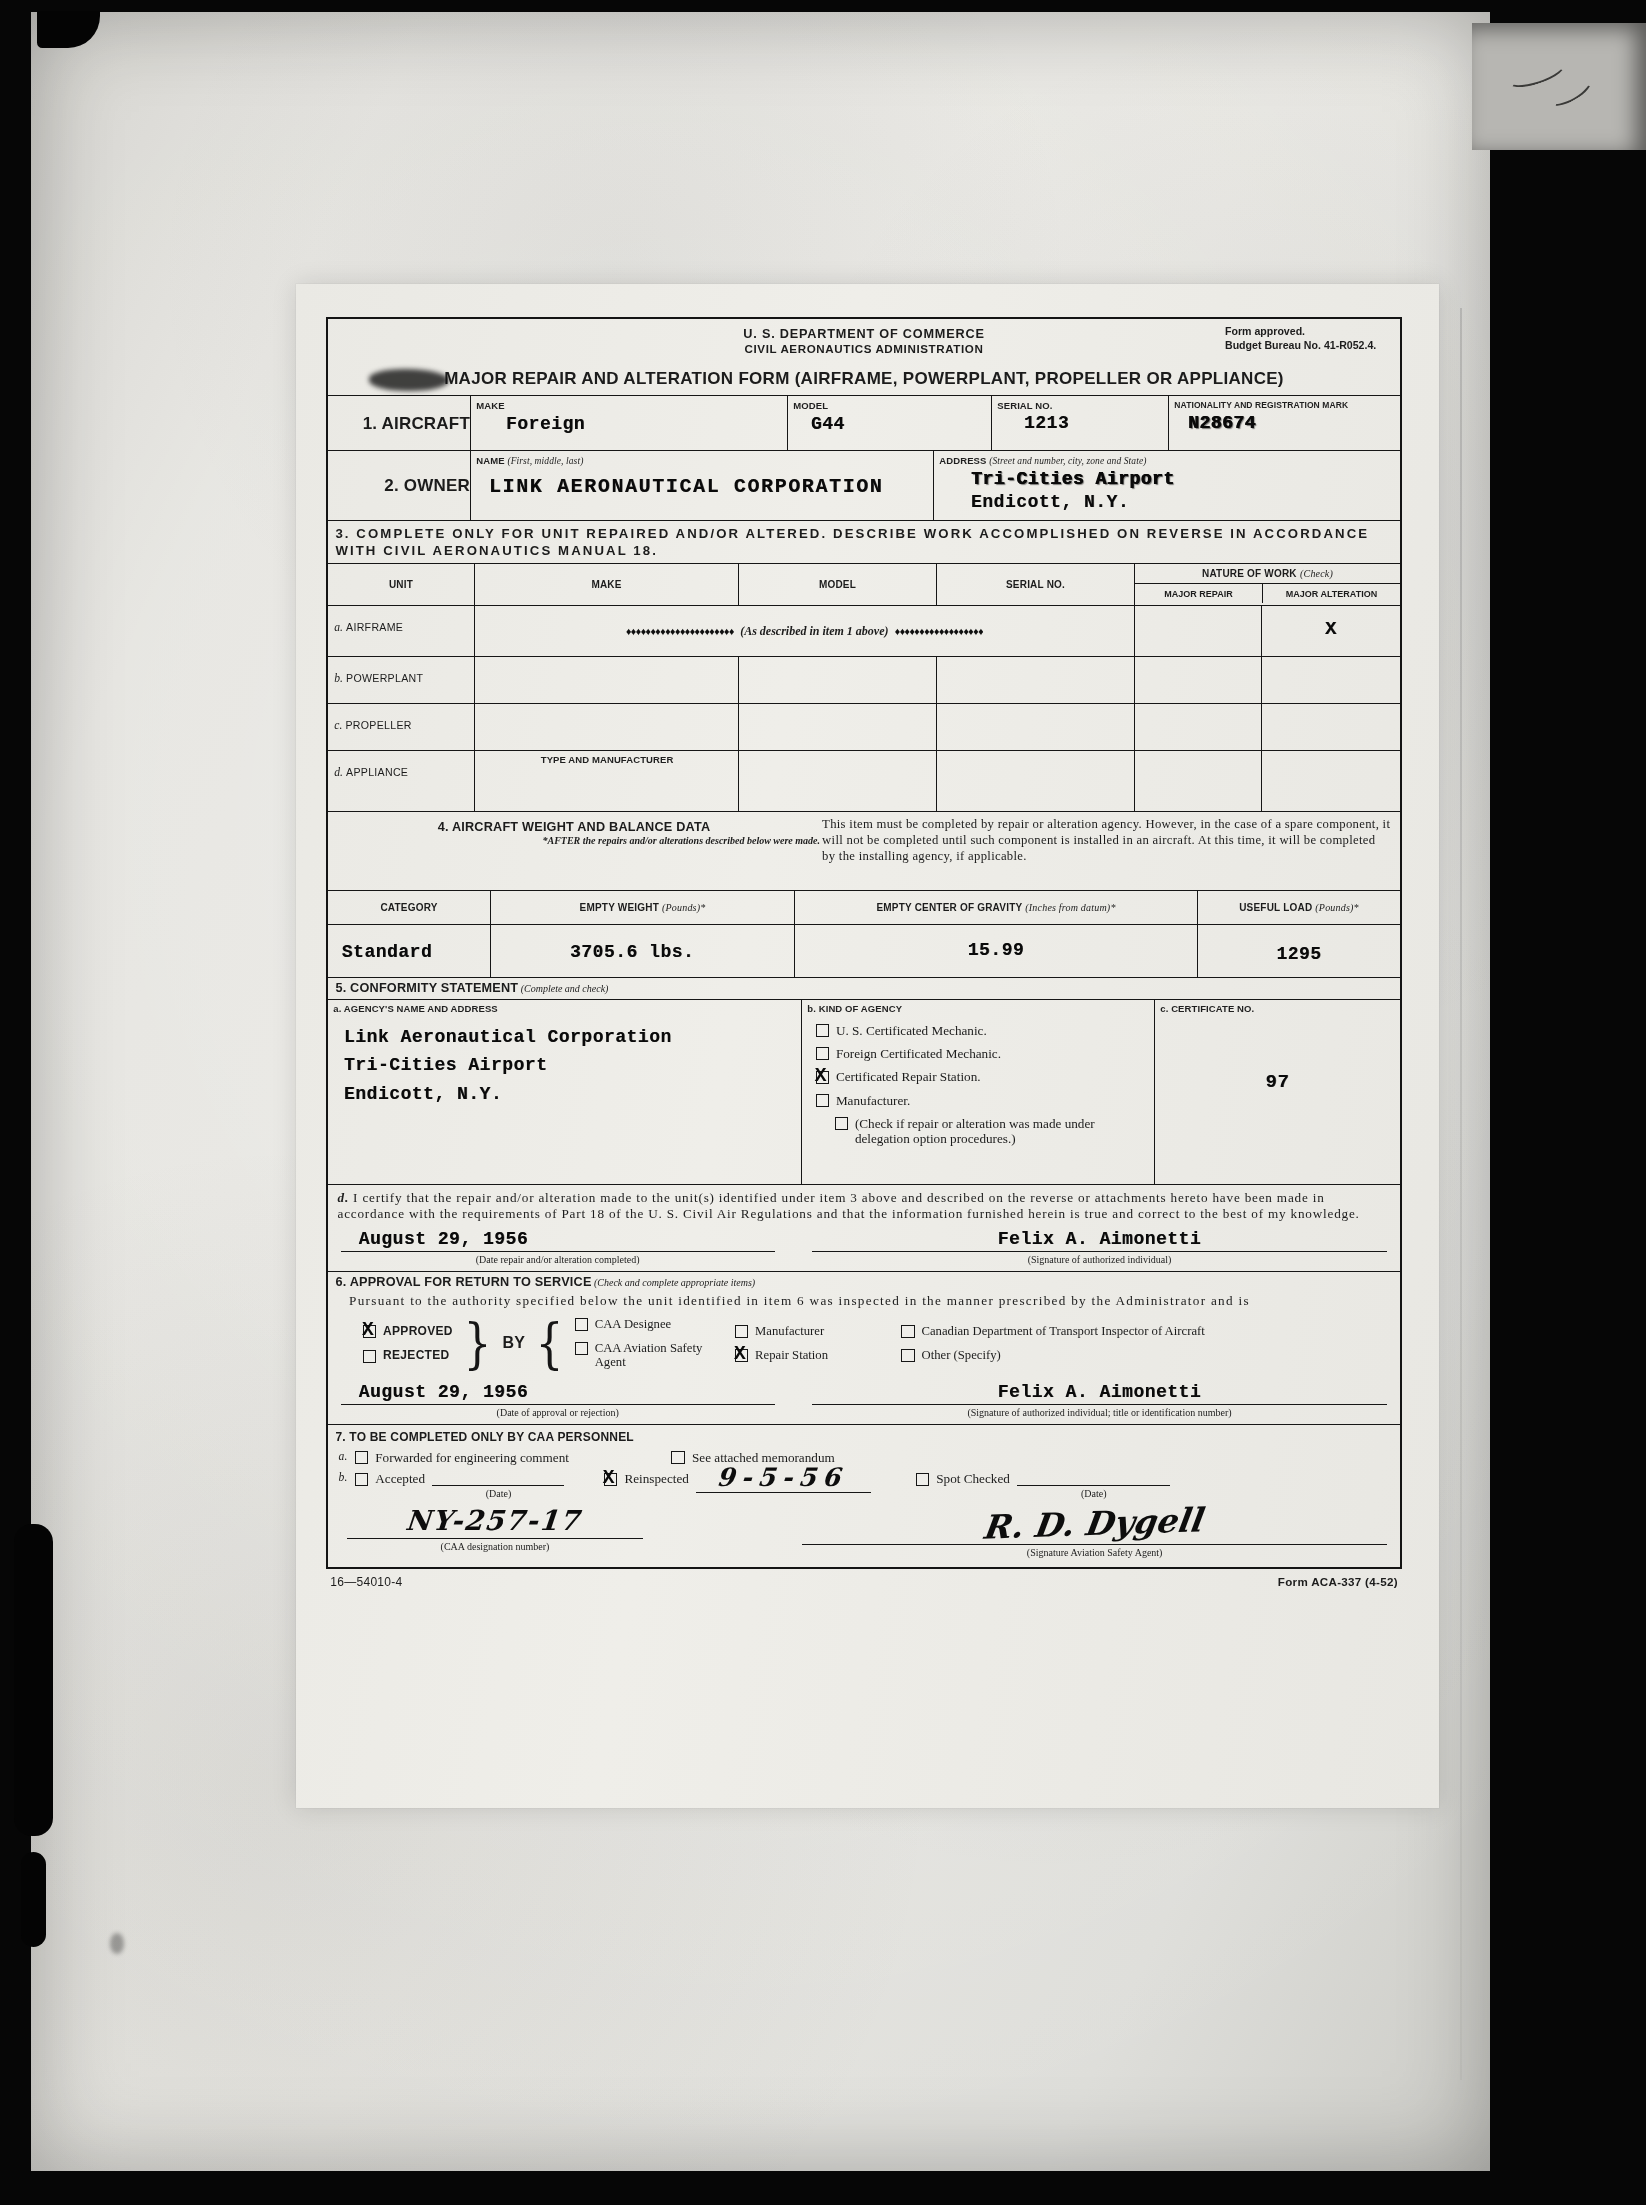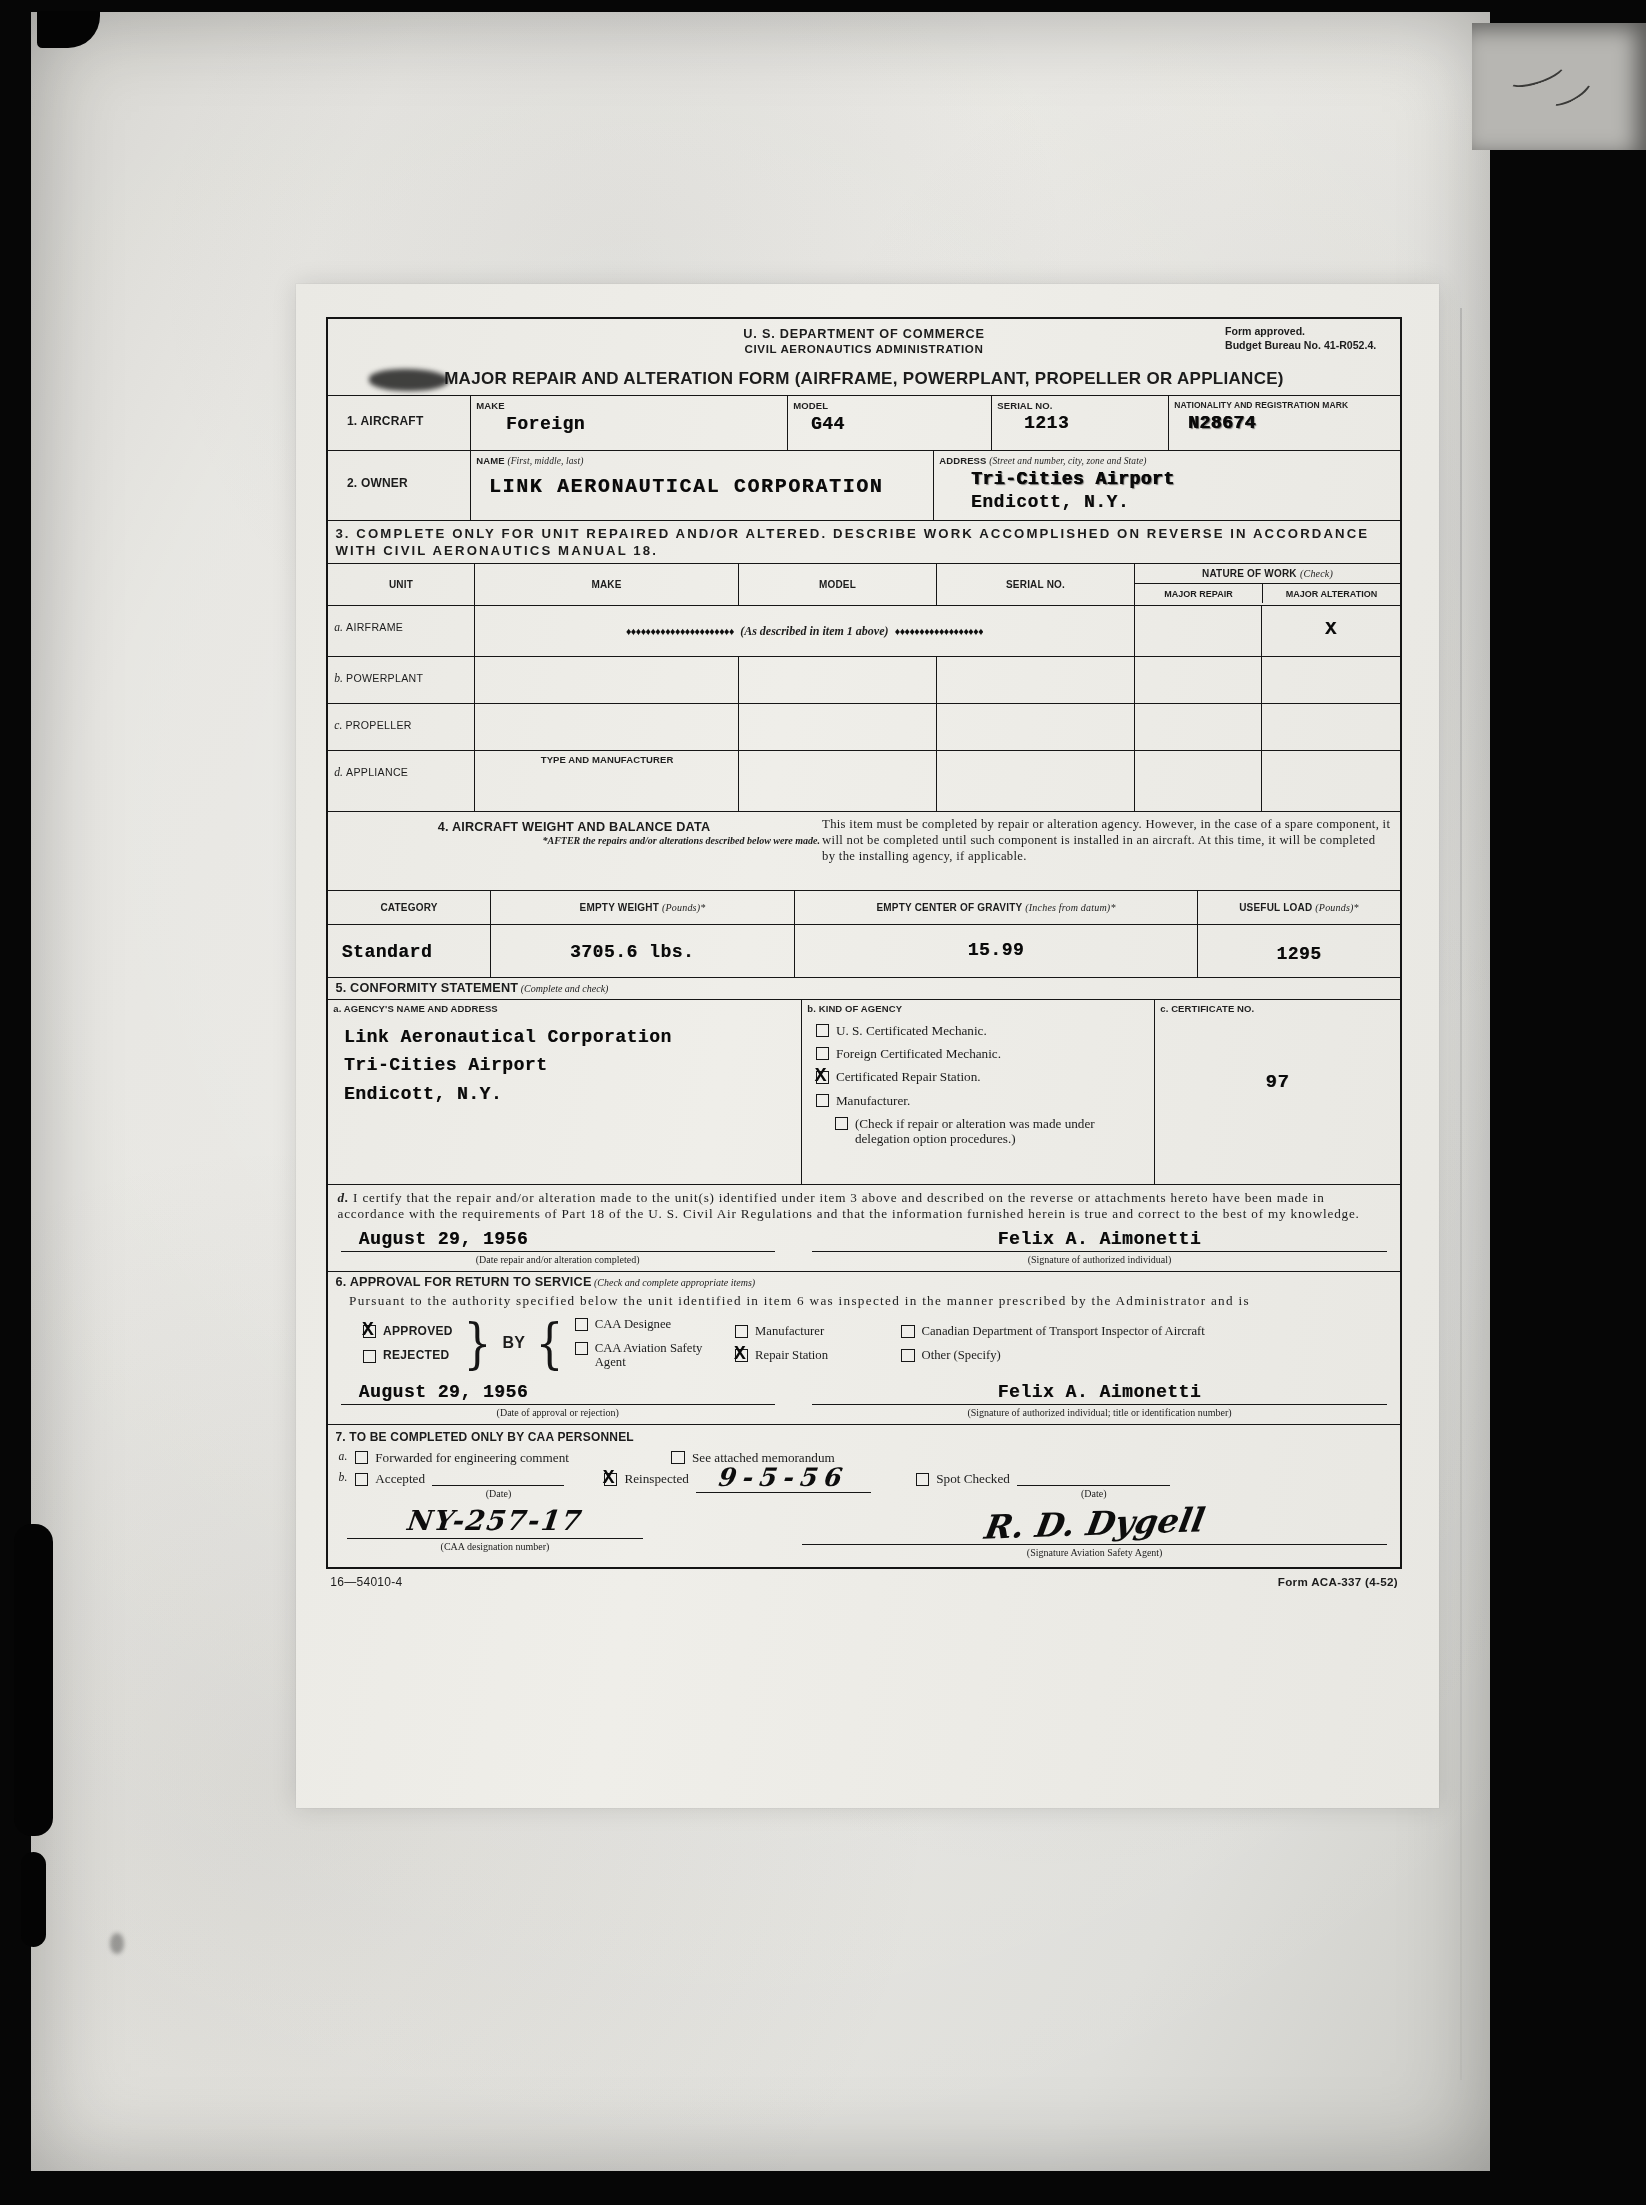--- a/index.html
+++ b/index.html
@@ -33,21 +33,21 @@
 .sheet{position:absolute;left:265px;top:272px;width:1143px;height:1524px;
   background:linear-gradient(100deg,#eae9e4,#efeee9 40%,#e8e7e2);
   box-shadow:0 0 24px rgba(0,0,0,0.12),0 0 0 0.5px rgba(0,0,0,0.05);}
 
 
 .formbox{margin:33px 0 0 30px;width:1076px;border:2.1px solid #141414;}
 .sec{border-top:1.6px solid #161616;}
 .row{display:flex;}
 .cell{border-left:1.6px solid #161616;position:relative;overflow:hidden;}
 .row>.cell:first-child{border-left:none;}
-.seclabel{font-weight:bold;font-size:12px;letter-spacing:0.2px;padding:18px 0 0 19px;white-space:nowrap;}
+.seclabel{font-weight:bold;font-size:17px;letter-spacing:0.2px;padding:18px 0 0 19px;white-space:nowrap;text-align:right;}
 .cap{font-size:9.5px;font-weight:bold;letter-spacing:0.1px;padding:3.7px 4.2px 0 5.3px;line-height:11px;color:#1f1f1f;}
 .note{font-family:"Liberation Serif",serif;font-style:italic;font-weight:normal;}
 .n19{font-size:10px;}
 .typed{font-family:"Liberation Mono",monospace;font-weight:bold;font-size:18px;line-height:21px;color:#0a0a0a;letter-spacing:0.5px;text-shadow:0.4px 0.2px 0.3px rgba(10,10,10,0.55);}
 .overstrike{text-shadow:0.8px 0 0 #0a0a0a,1.6px 0.5px 1.1px rgba(0,0,0,0.5),0.4px 0.2px 0.3px rgba(10,10,10,0.55);}
 .hand{font-family:"DejaVu Serif",serif;font-style:italic;font-weight:bold;color:#0d0d0d;display:inline-block;transform:skewX(-8deg);}
 .serif{font-family:"Liberation Serif",serif;}
 .it{font-style:italic;}
 .b{font-weight:bold;}
 .ctr{text-align:center;}

